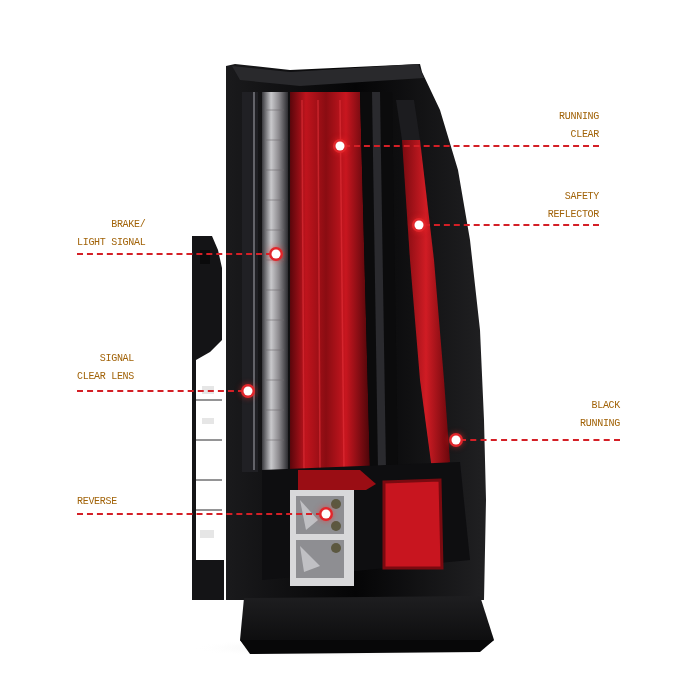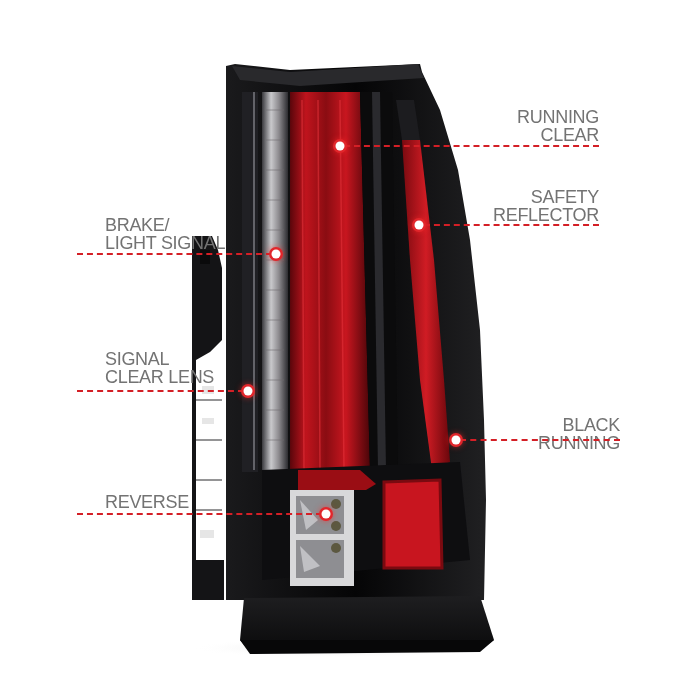--- a/index.html
+++ b/index.html
@@ -1,23 +1,23 @@
 <!DOCTYPE html>
 <html><head>
 <meta charset="utf-8">
 <style>
   html, body { margin:0; padding:0; background:#ffffff; }
   body { width:700px; height:700px; position:relative; overflow:hidden;
          font-family:"DejaVu Sans", "Liberation Sans", sans-serif; }
   .stage { position:absolute; left:0; top:0; width:700px; height:700px; }
   svg.lamp { position:absolute; left:0; top:0; }
-  .label { position:absolute; color:#737373; font-size:18px; line-height:18px;
-           letter-spacing:-0.3px; font-family:Liberation Sans, sans-serif; }
+  .label { position:absolute; color:#a16207; font-size:10px; line-height:18px;
+           letter-spacing:-0.3px; font-family:Liberation Mono, monospace; }
   .label.right { text-align:right; }
-  .label.left { text-align:left;margin-left:28px; }
+  .label.left { text-align:right; }
   .callout-line { position:absolute; height:0; border-top:2.5px dashed #d41f26; }
   .dot { position:absolute; width:9px; height:9px; border-radius:50%;
          background:#ffffff; box-shadow:0 0 0 2.5px #e1262b, 0 0 6px 2px rgba(255,40,40,0.7);
          transform:translate(-50%,-50%); }
 </style>
 </head>
 <body>
 
 <div class="stage">
 
@@ -130,21 +130,21 @@
   <div class="callout-line" style="left:344px; width:255px; top:145px;"></div>
   <div class="dot" style="left:340px; top:146px;"></div>
 
   <div class="label right" style="right:101px; top:188px;">
     <div>SAFETY</div>
     <div>REFLECTOR</div>
   </div>
   <div class="callout-line" style="left:424px; width:175px; top:224px;"></div>
   <div class="dot" style="left:419px; top:225px;"></div>
 
-  <div class="label right" style="right:80px; top:416px;">
+  <div class="label right" style="right:80px; top:397px;">
     <div>BLACK</div>
     <div>RUNNING</div>
   </div>
   <div class="callout-line" style="left:460px; width:160px; top:439px;"></div>
   <div class="dot" style="left:456px; top:440px;"></div>
 
   <div class="label left" style="left:77px; top:216px;">
     <div>BRAKE/</div>
     <div>LIGHT SIGNAL</div>
   </div>

